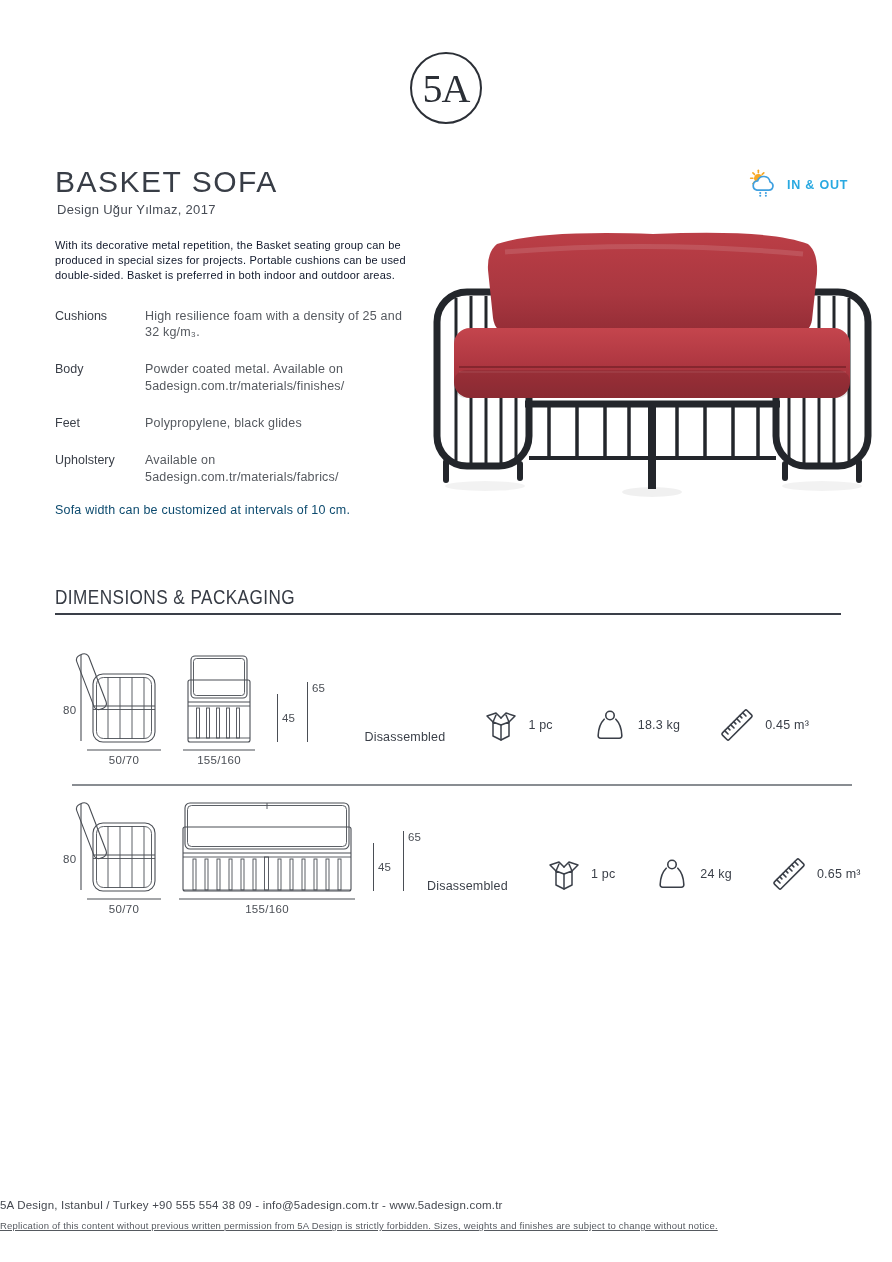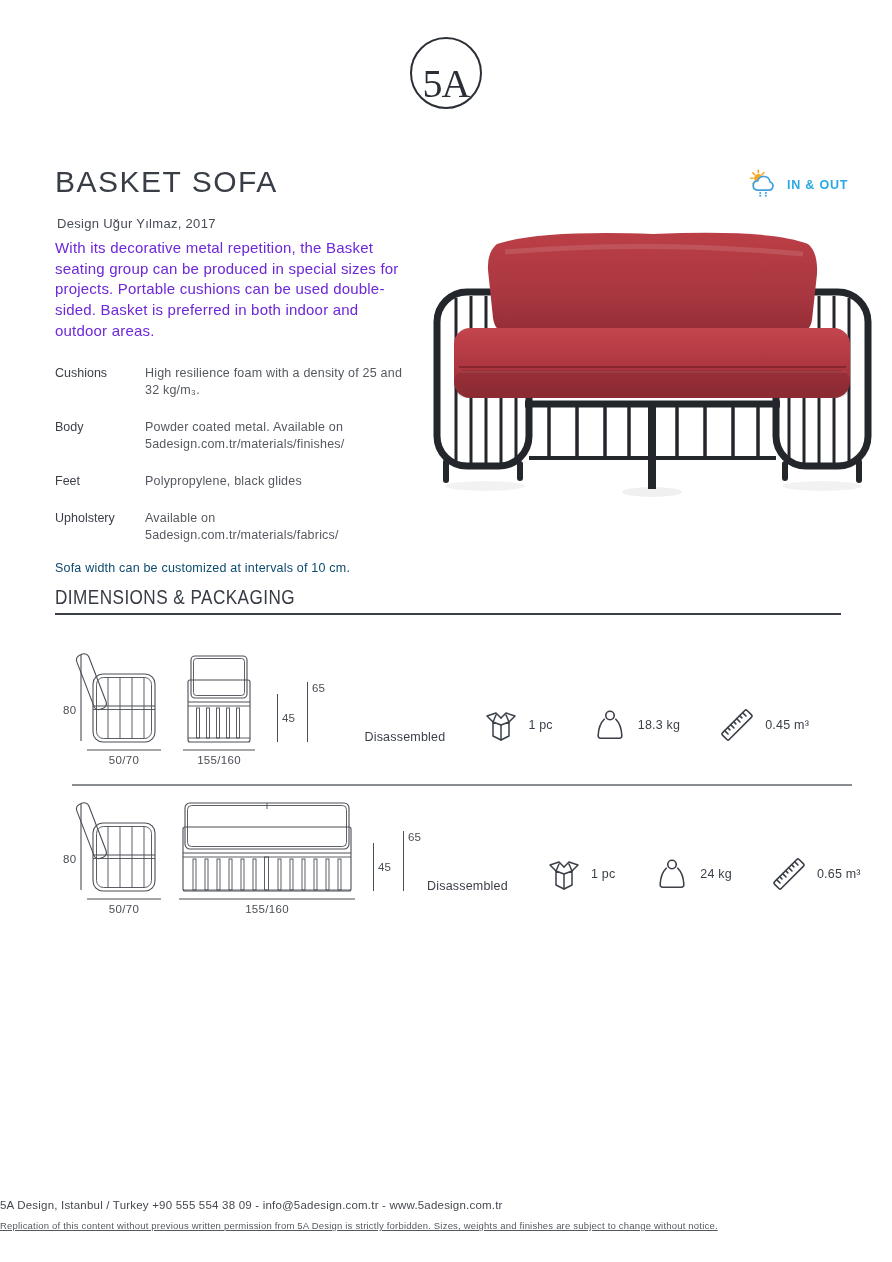--- a/index.html
+++ b/index.html
@@ -1,34 +1,34 @@
 <!DOCTYPE html>
 <html><head>
 <meta charset="utf-8">
 <style>
   * { margin:0; padding:0; box-sizing:border-box; }
   html,body { background:#ffffff; }
   body { font-family:"Liberation Sans","DejaVu Sans",sans-serif; color:#3a3f48; }
   .page { position:relative; width:892px; height:1262px; background:#fff; overflow:hidden; margin:0 auto; }
 
   
-  .logo { position:absolute; top:37px; left:50%; transform:translateX(-50%);
+  .logo { position:absolute; top:52px; left:50%; transform:translateX(-50%);
           width:72px; height:72px; border:2.5px solid #2b2f36; border-radius:50%;
-          display:flex; align-items:flex-end; justify-content:center; }
+          display:flex; align-items:center; justify-content:center; }
   .logo span { font-family:"Liberation Serif","DejaVu Serif",serif; font-size:40px; color:#2b2f36; letter-spacing:-1px; }
 
   
   .title { position:absolute; top:165px; left:55px; font-size:30px; letter-spacing:1.5px; color:#383d46; font-weight:500; }
-  .subtitle { position:absolute; top:216px; left:57px; font-size:13px; color:#474c55; letter-spacing:.3px; }
+  .subtitle { position:absolute; top:202px; left:57px; font-size:13px; color:#474c55; letter-spacing:.3px; }
   .badge { position:absolute; top:168px; left:748px; display:flex; align-items:center; gap:7px; }
   .badge-label { color:#29a9e1; font-size:12.5px; font-weight:bold; letter-spacing:.8px; }
 
   
   .left-col { position:absolute; top:238px; left:55px; width:354px; }
-  .intro { font-size:15px; line-height:1.38; color:#6d28d9; letter-spacing:.2px; }
+  .intro { font-size:11px; line-height:1.38; color:#0f172a; letter-spacing:.2px; }
   .specs { display:grid; grid-template-columns:70px 1fr; column-gap:0; row-gap:17px; margin-top:24px; width:100%;gap:20px; }
   .spec-label { font-size:12.5px; color:#3a3f48; padding-top:1px; }
   .spec-value { font-size:12.5px; color:#55595f; line-height:1.35; letter-spacing:.2px; }
   .note { margin-top:17px; font-size:12.5px; color:#0c4a6e; letter-spacing:.2px; }
 
   
   .sofa { position:absolute; top:212px; left:425px; width:455px; height:290px; }
 
   
   .section-title { position:absolute; top:586px; left:55px; font-size:19.5px; color:#363b44; letter-spacing:.5px;

